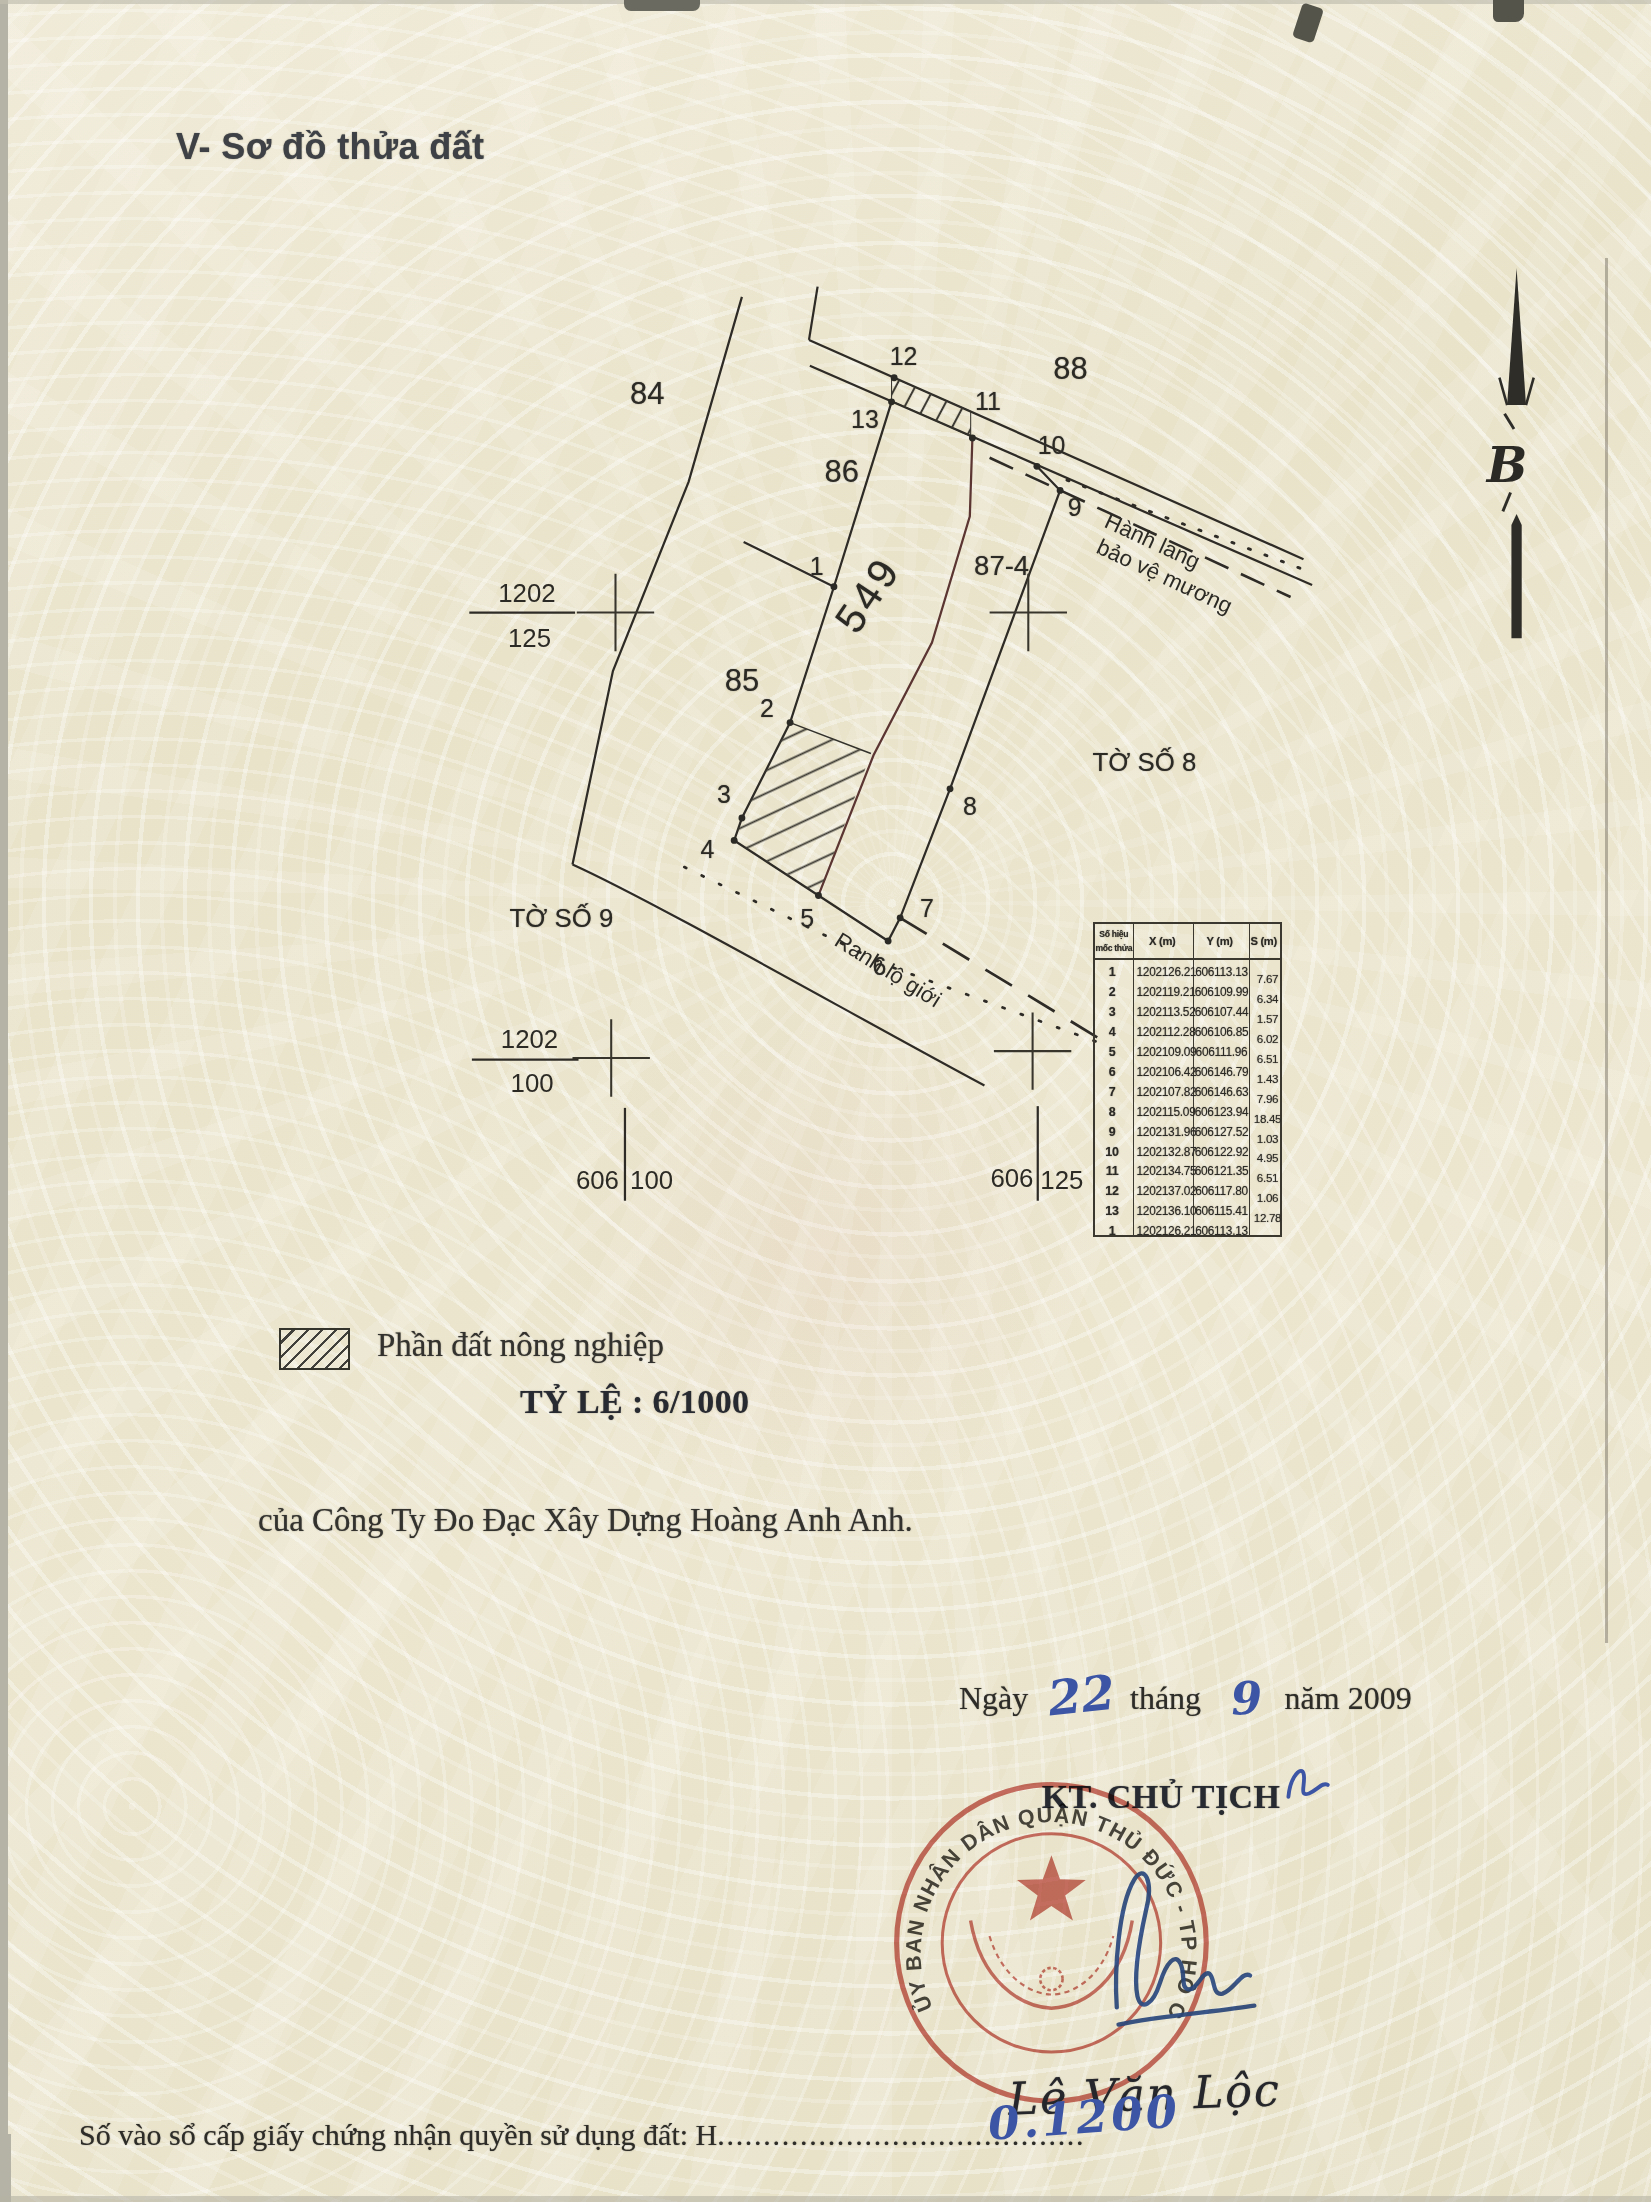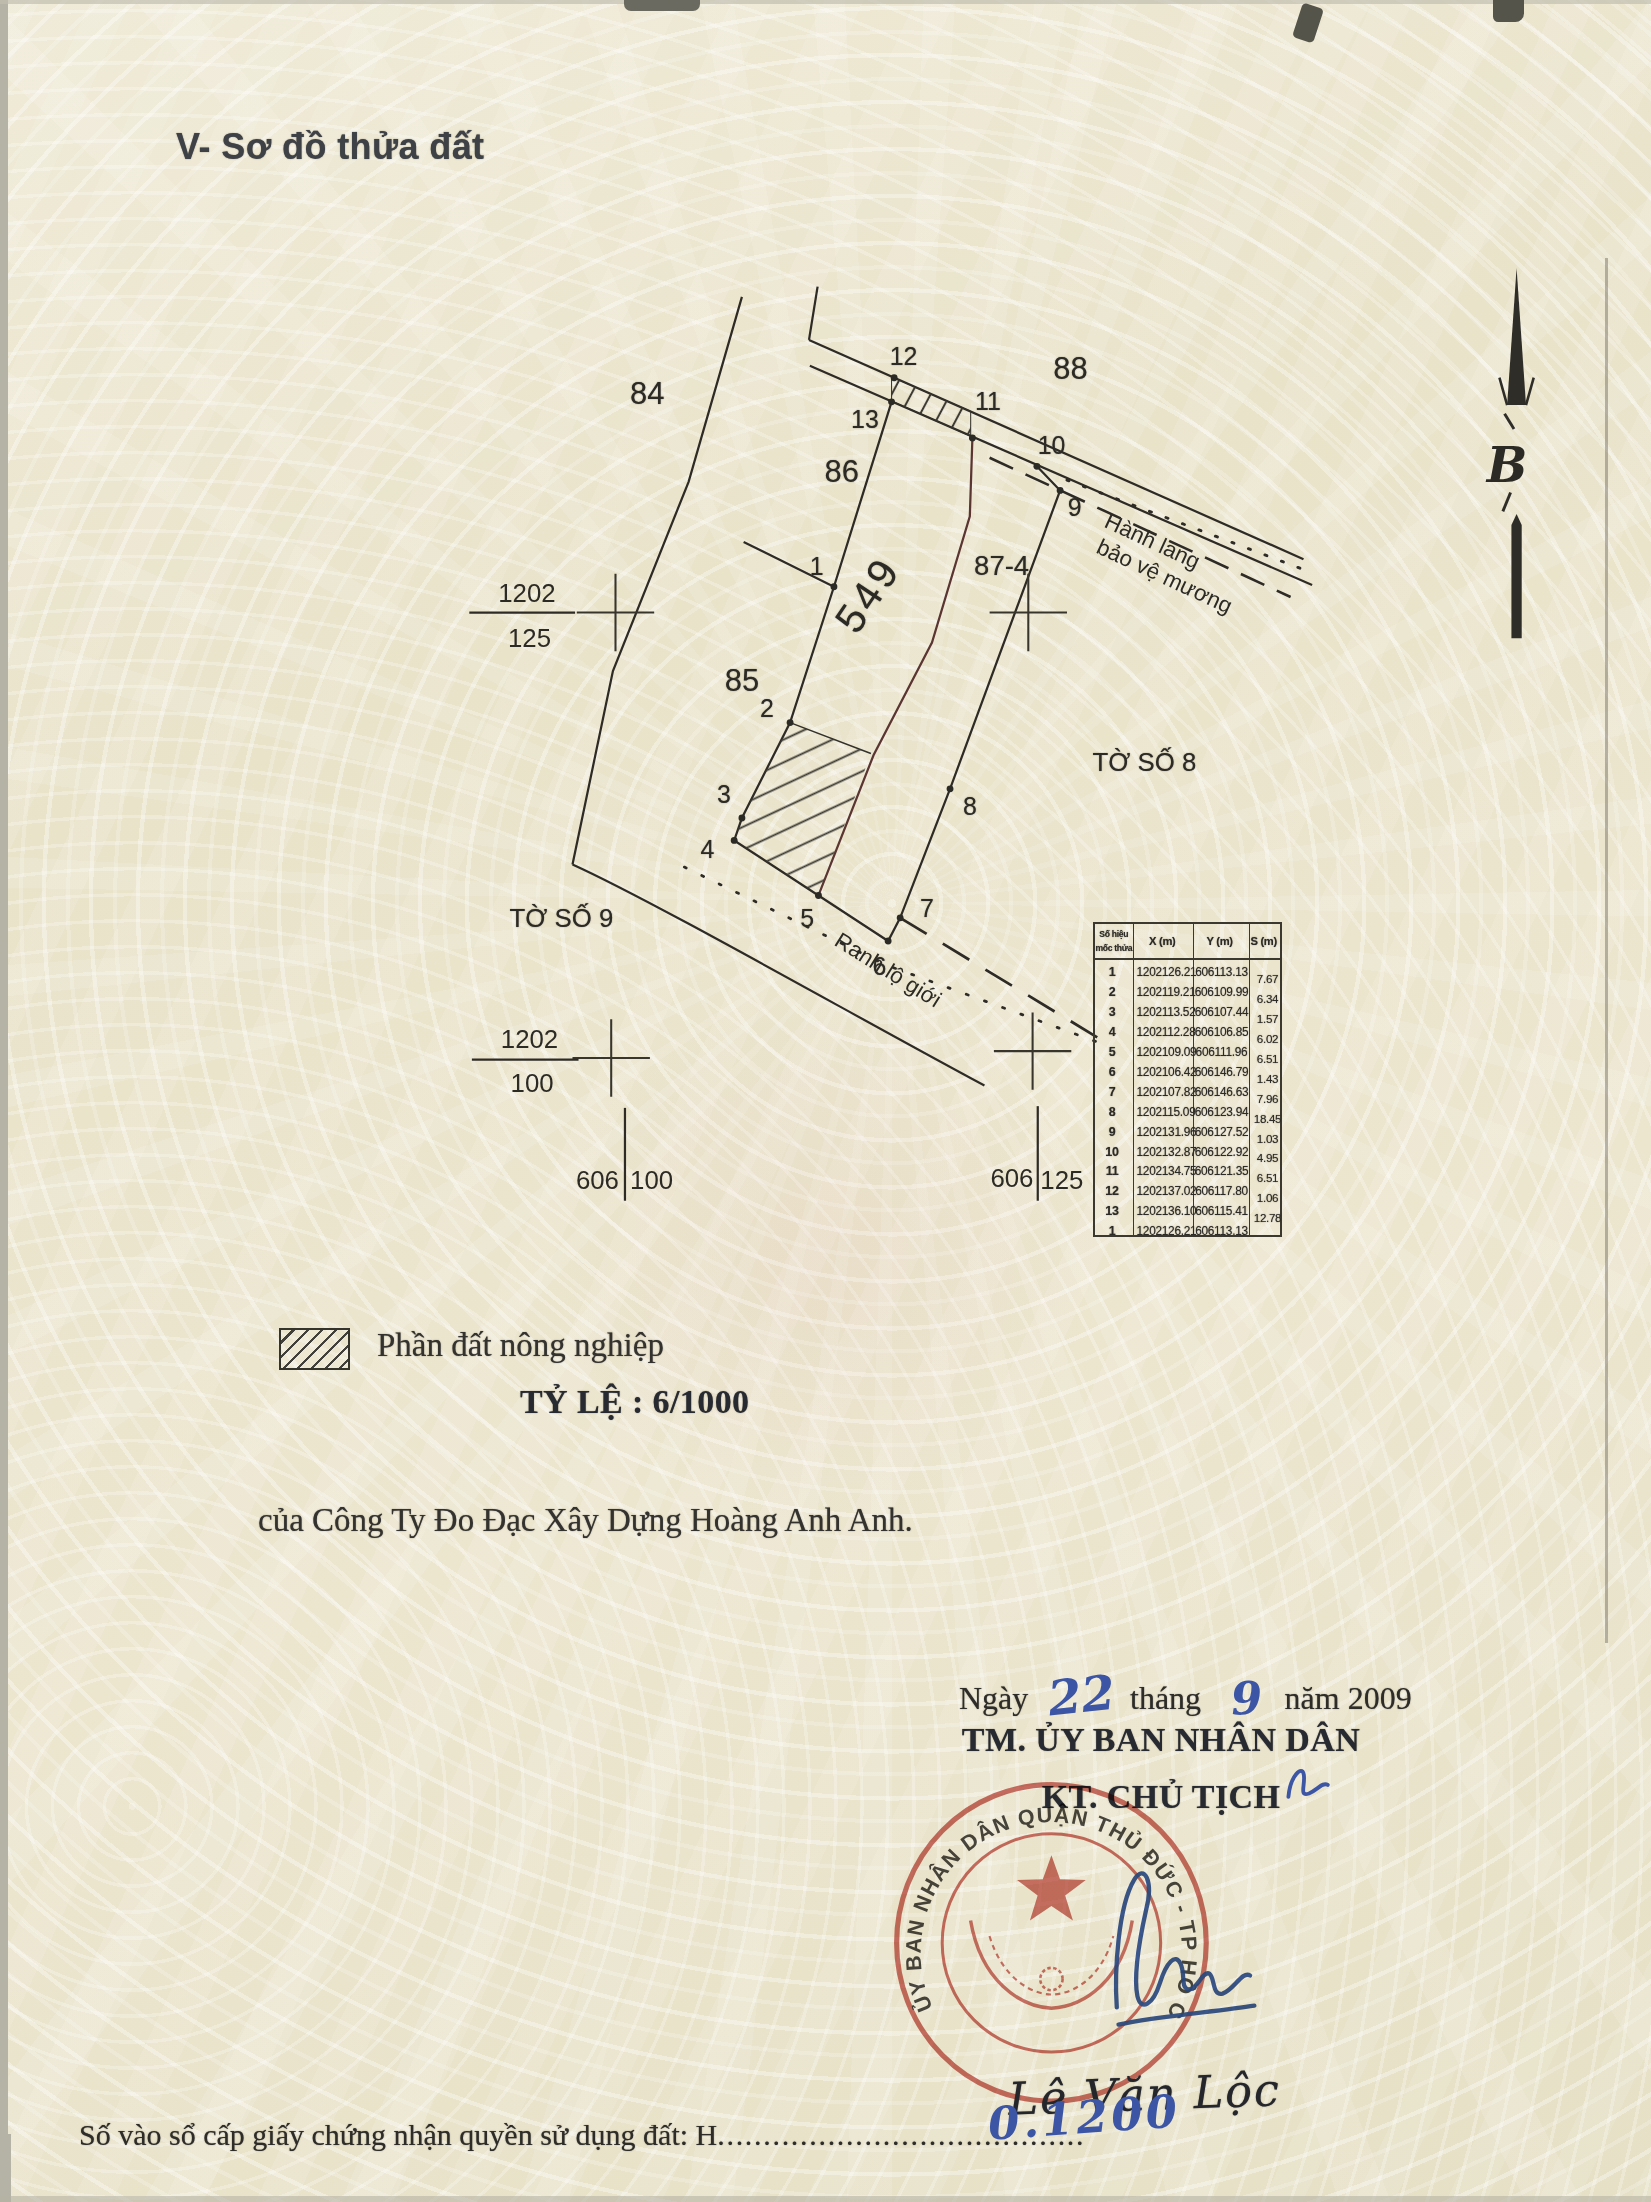--- a/index.html
+++ b/index.html
@@ -293,21 +293,20 @@
   <div class="abs boldserif scan" style="left:520px;top:1383px;">TỶ LỆ : 6/1000</div>
   <div class="abs serif36 scan" style="left:258px;top:1502px;">của Công Ty Đo Đạc Xây Dựng Hoàng Anh Anh.</div>
 
   <div class="abs" style="left:959px;top:1664px;width:482px;font-size:32px;">
     <span class="scan">Ngày</span>
     <span class="blue" style="font-size:48px;display:inline-block;transform:rotate(-6deg);margin:0 6.9px 0 12px;position:relative;top:3.4px;">22</span>
     <span class="scan">tháng</span>
     <span class="blue" style="font-size:45px;display:inline-block;transform:rotate(-3deg);margin:0 13.8px 0 22.4px;position:relative;top:5.2px;">9</span>
     <span class="scan">năm 2009</span>
   </div>
-  <div class="abs boldserif scan center" style="left:903px;top:1721px;width:516px;">TM. ỦY BAN NHÂN DÂN</div>
   <div class="abs boldserif scan center" style="left:903px;top:1778px;width:516px;">KT. CHỦ TỊCH</div>
 
   <svg class="abs" style="left:1273px;top:1747px;" width="77" height="69" viewBox="0 0 90 80">
     <path d="M18,58 C20,34 34,20 36,32 C38,44 30,58 42,54 C52,50 58,40 64,44" stroke="#3d55a5" stroke-width="4.5" fill="none" stroke-linecap="round"></path>
   </svg>
 
   <svg class="abs" style="left:869px;top:1764px;mix-blend-mode:multiply;" width="413" height="387" viewBox="1010 2050 480 450">
     <g stroke="#c4544a" fill="none" opacity="0.82">
       <ellipse cx="1222" cy="2258" rx="180" ry="184" stroke-width="6"></ellipse>
       <circle cx="1222" cy="2258" r="127" stroke-width="3.5"></circle>

